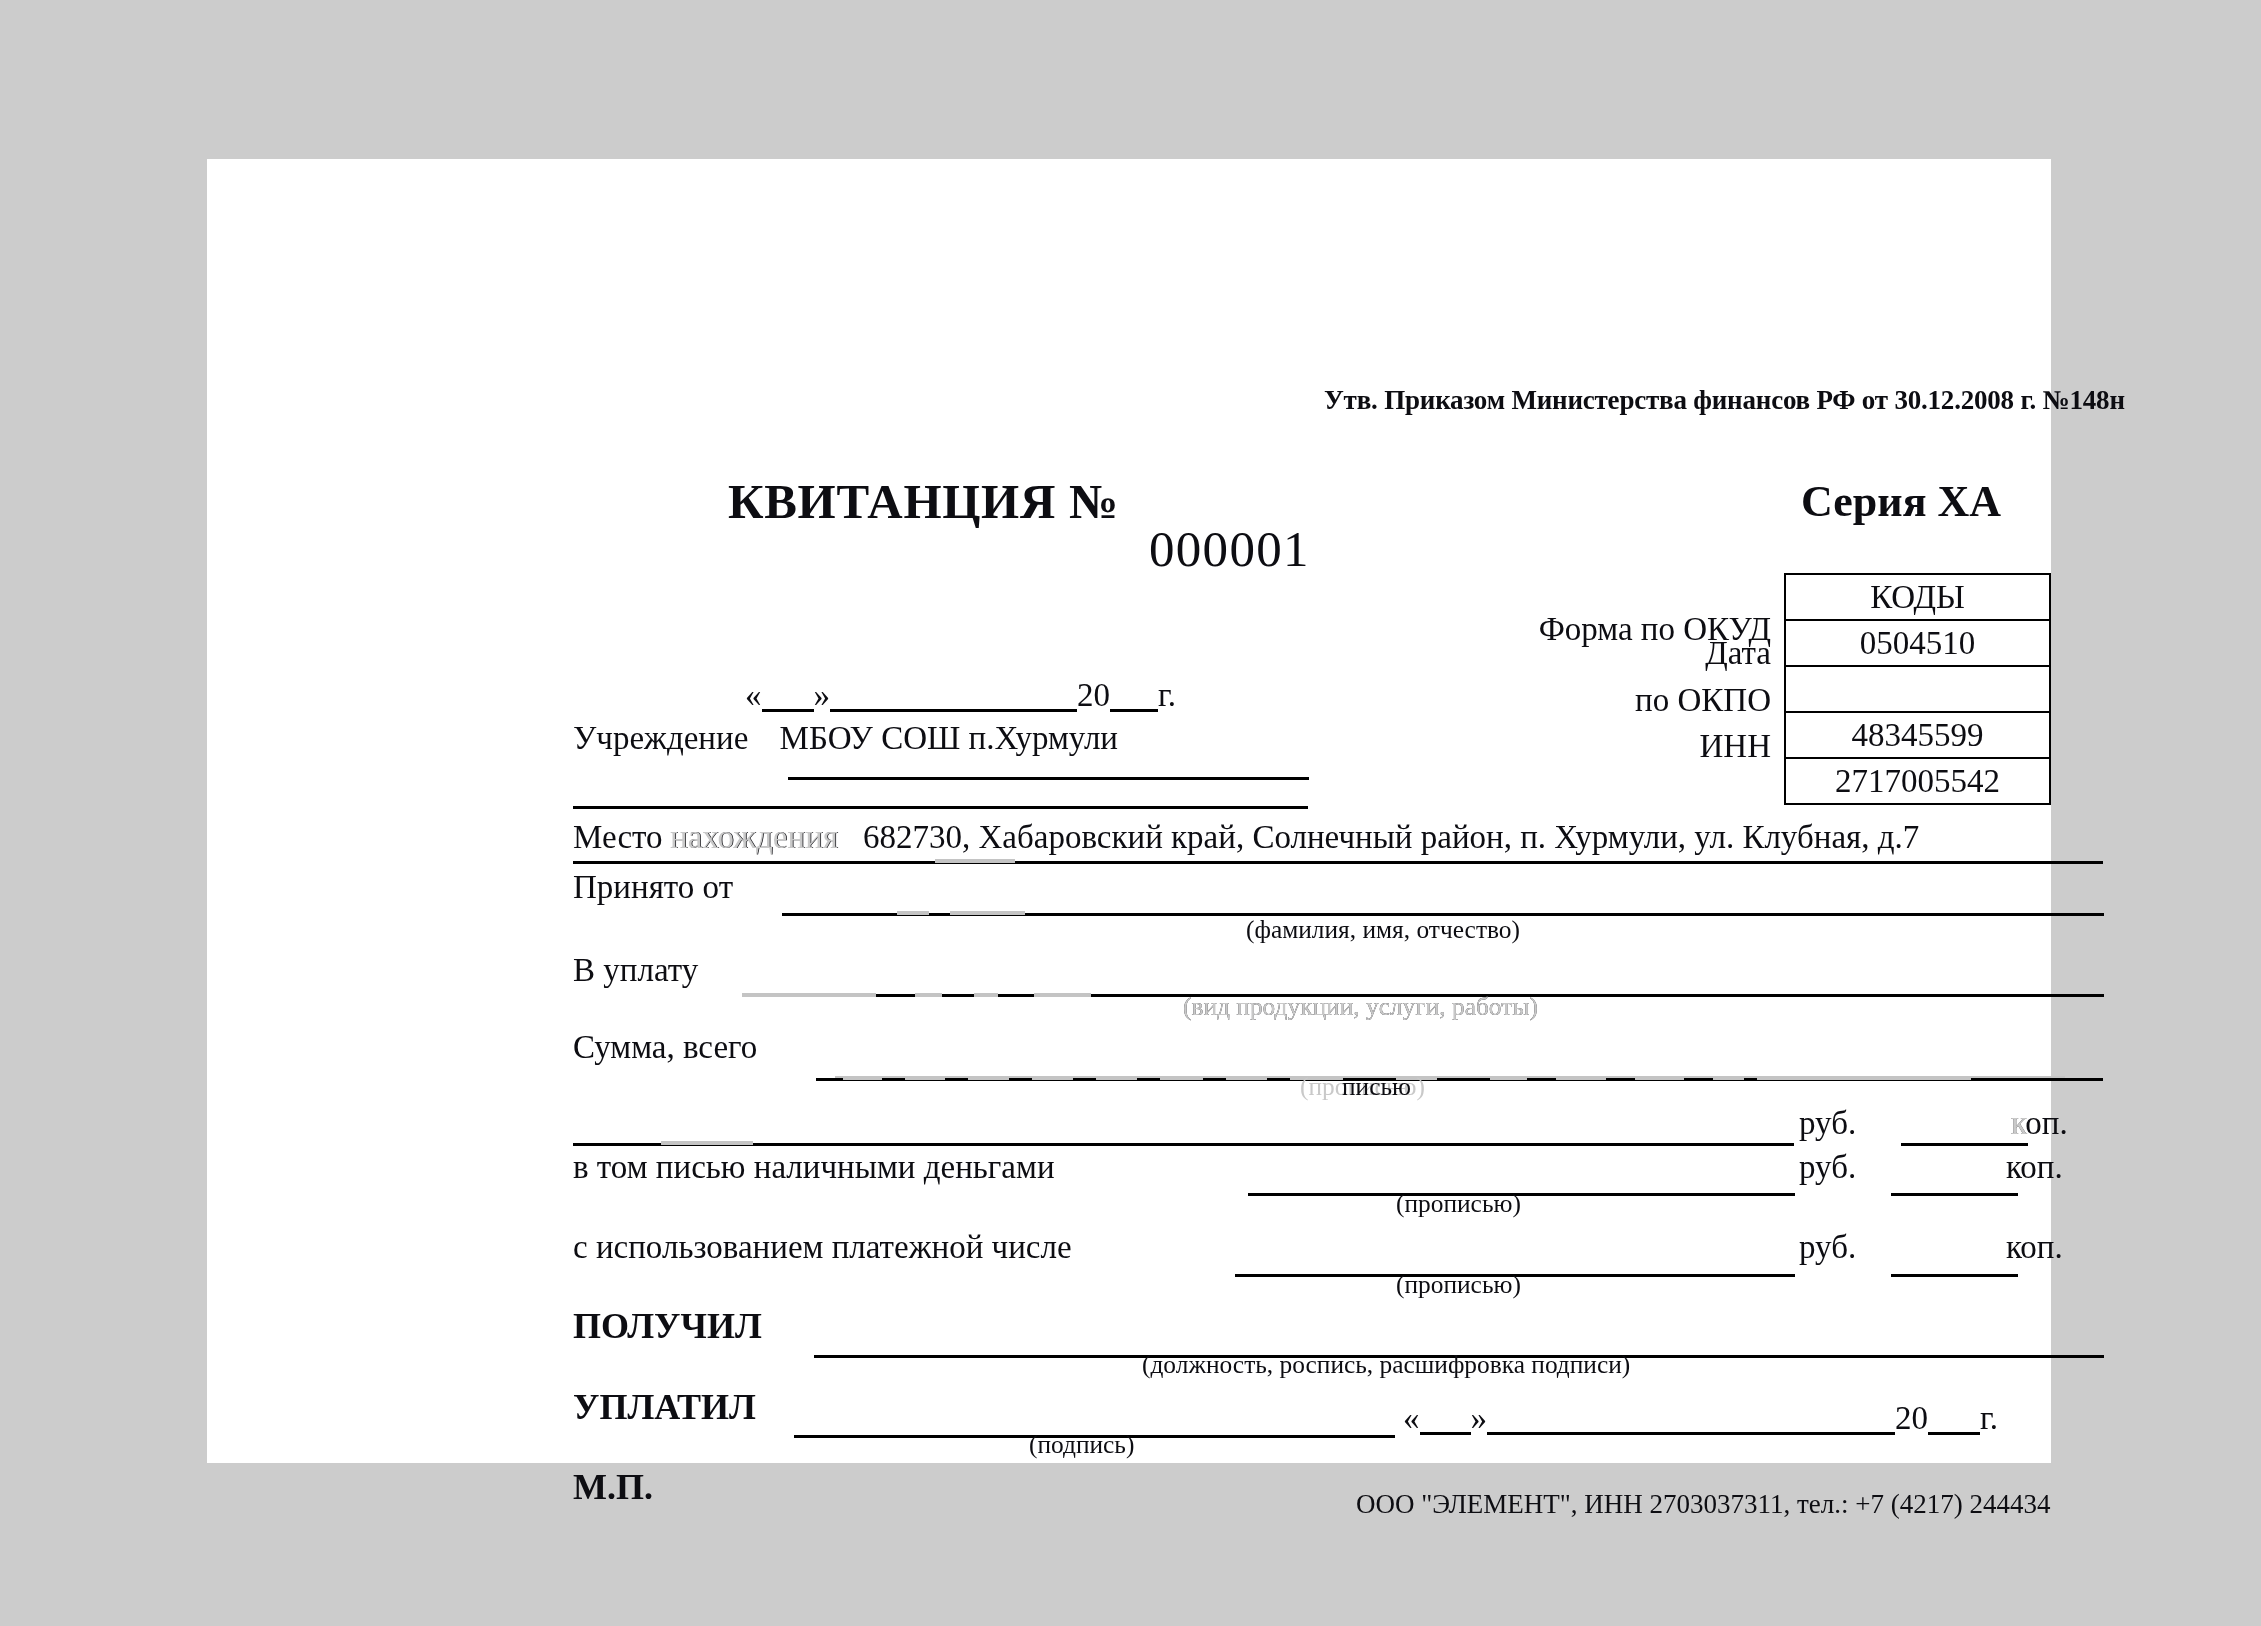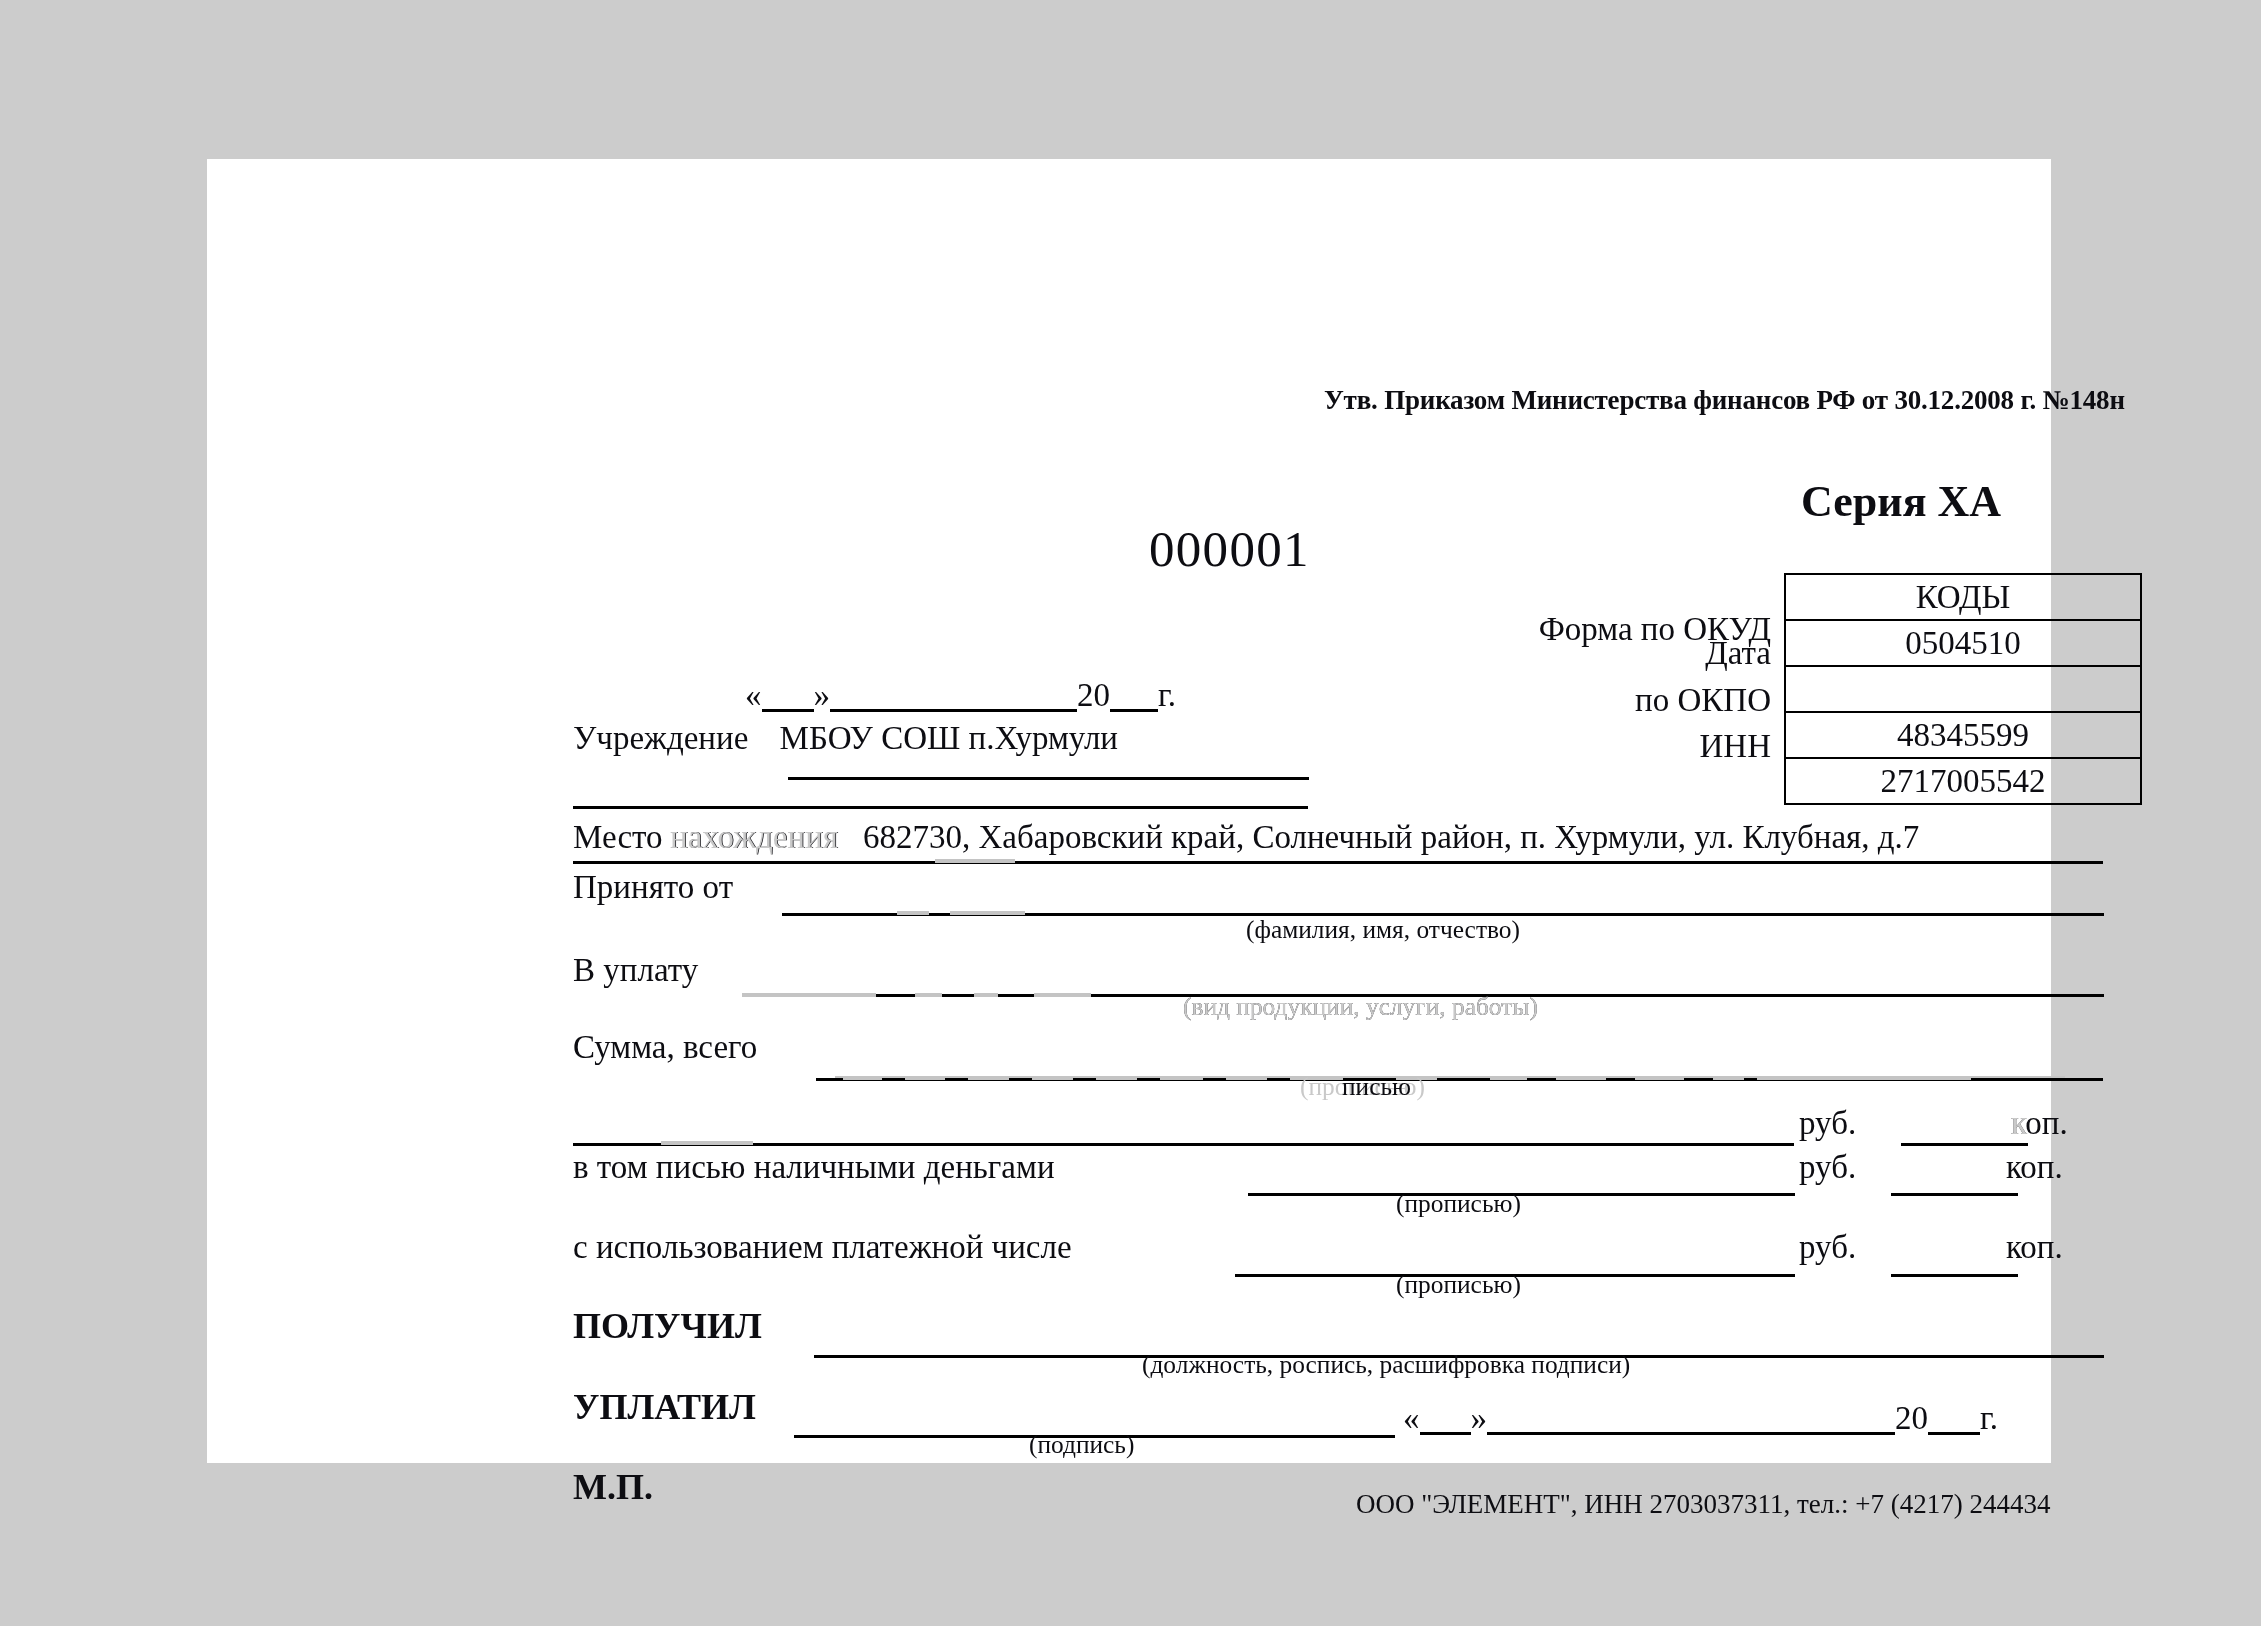--- a/index.html
+++ b/index.html
@@ -55,21 +55,21 @@
     left: 1594px;
     top: 317px;
     font-size: 44px;
     font-weight: bold;
   }
 
   
   .codes {
     left: 1577px;
     top: 414px;
-    width: 358px;
+    width: 267px;
     border-collapse: collapse;
     table-layout: fixed;
   }
   .codes td {
     border: 2px solid #000;
     height: 44px;
     text-align: center;
     font-size: 33px;
     padding: 0;
     line-height: 1;
@@ -151,20 +151,21 @@
     vertical-align: bottom;
   }
 </style>
 </head>
 <body>
 
 <div class="sheet">
 
   <div class="abs approval nowrap">Утв. Приказом Министерства финансов РФ от 30.12.2008 г. №148н</div>
 
+  <div class="abs title nowrap">КВИТАНЦИЯ №</div>
   <div class="abs doc-number nowrap">000001</div>
   <div class="abs series nowrap">Серия ХА</div>
 
   <div class="abs codes-label lbl-okud nowrap">Форма по ОКУД</div>
   <div class="abs codes-label lbl-data nowrap">Дата</div>
   <div class="abs codes-label lbl-okpo nowrap">по ОКПО</div>
   <div class="abs codes-label lbl-inn nowrap">ИНН</div>
 
   <table class="abs codes">
     <tbody>

